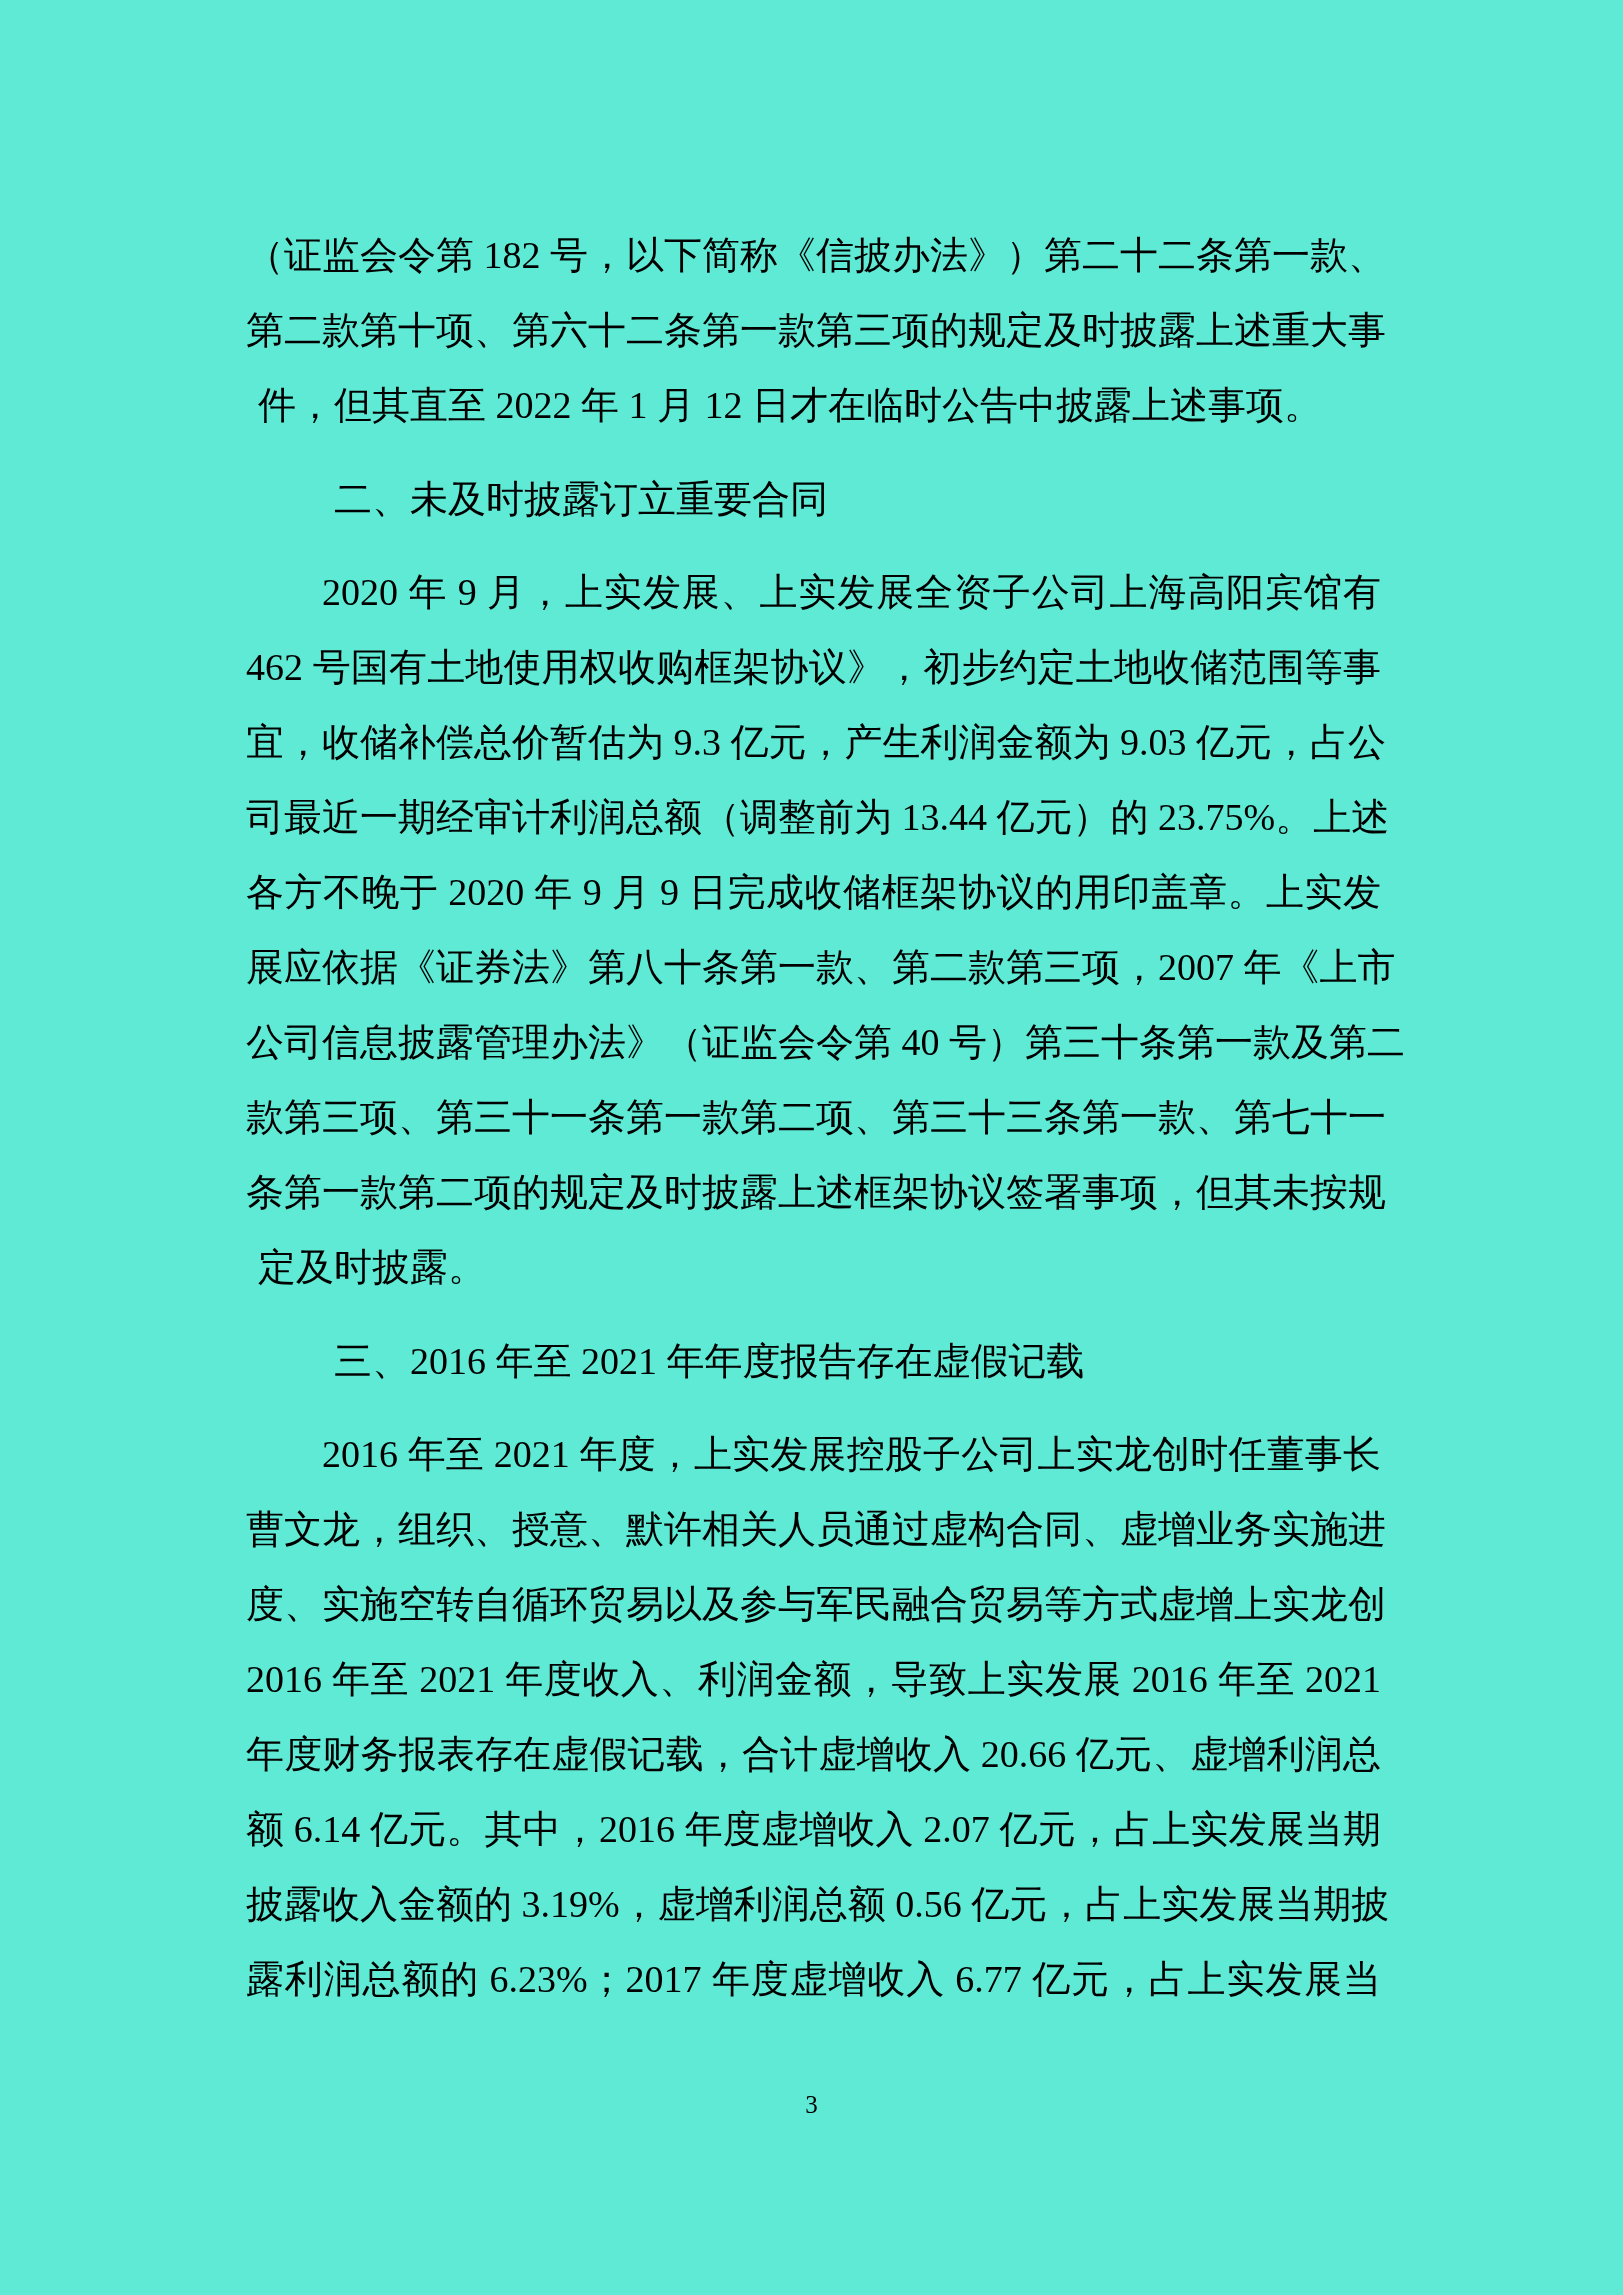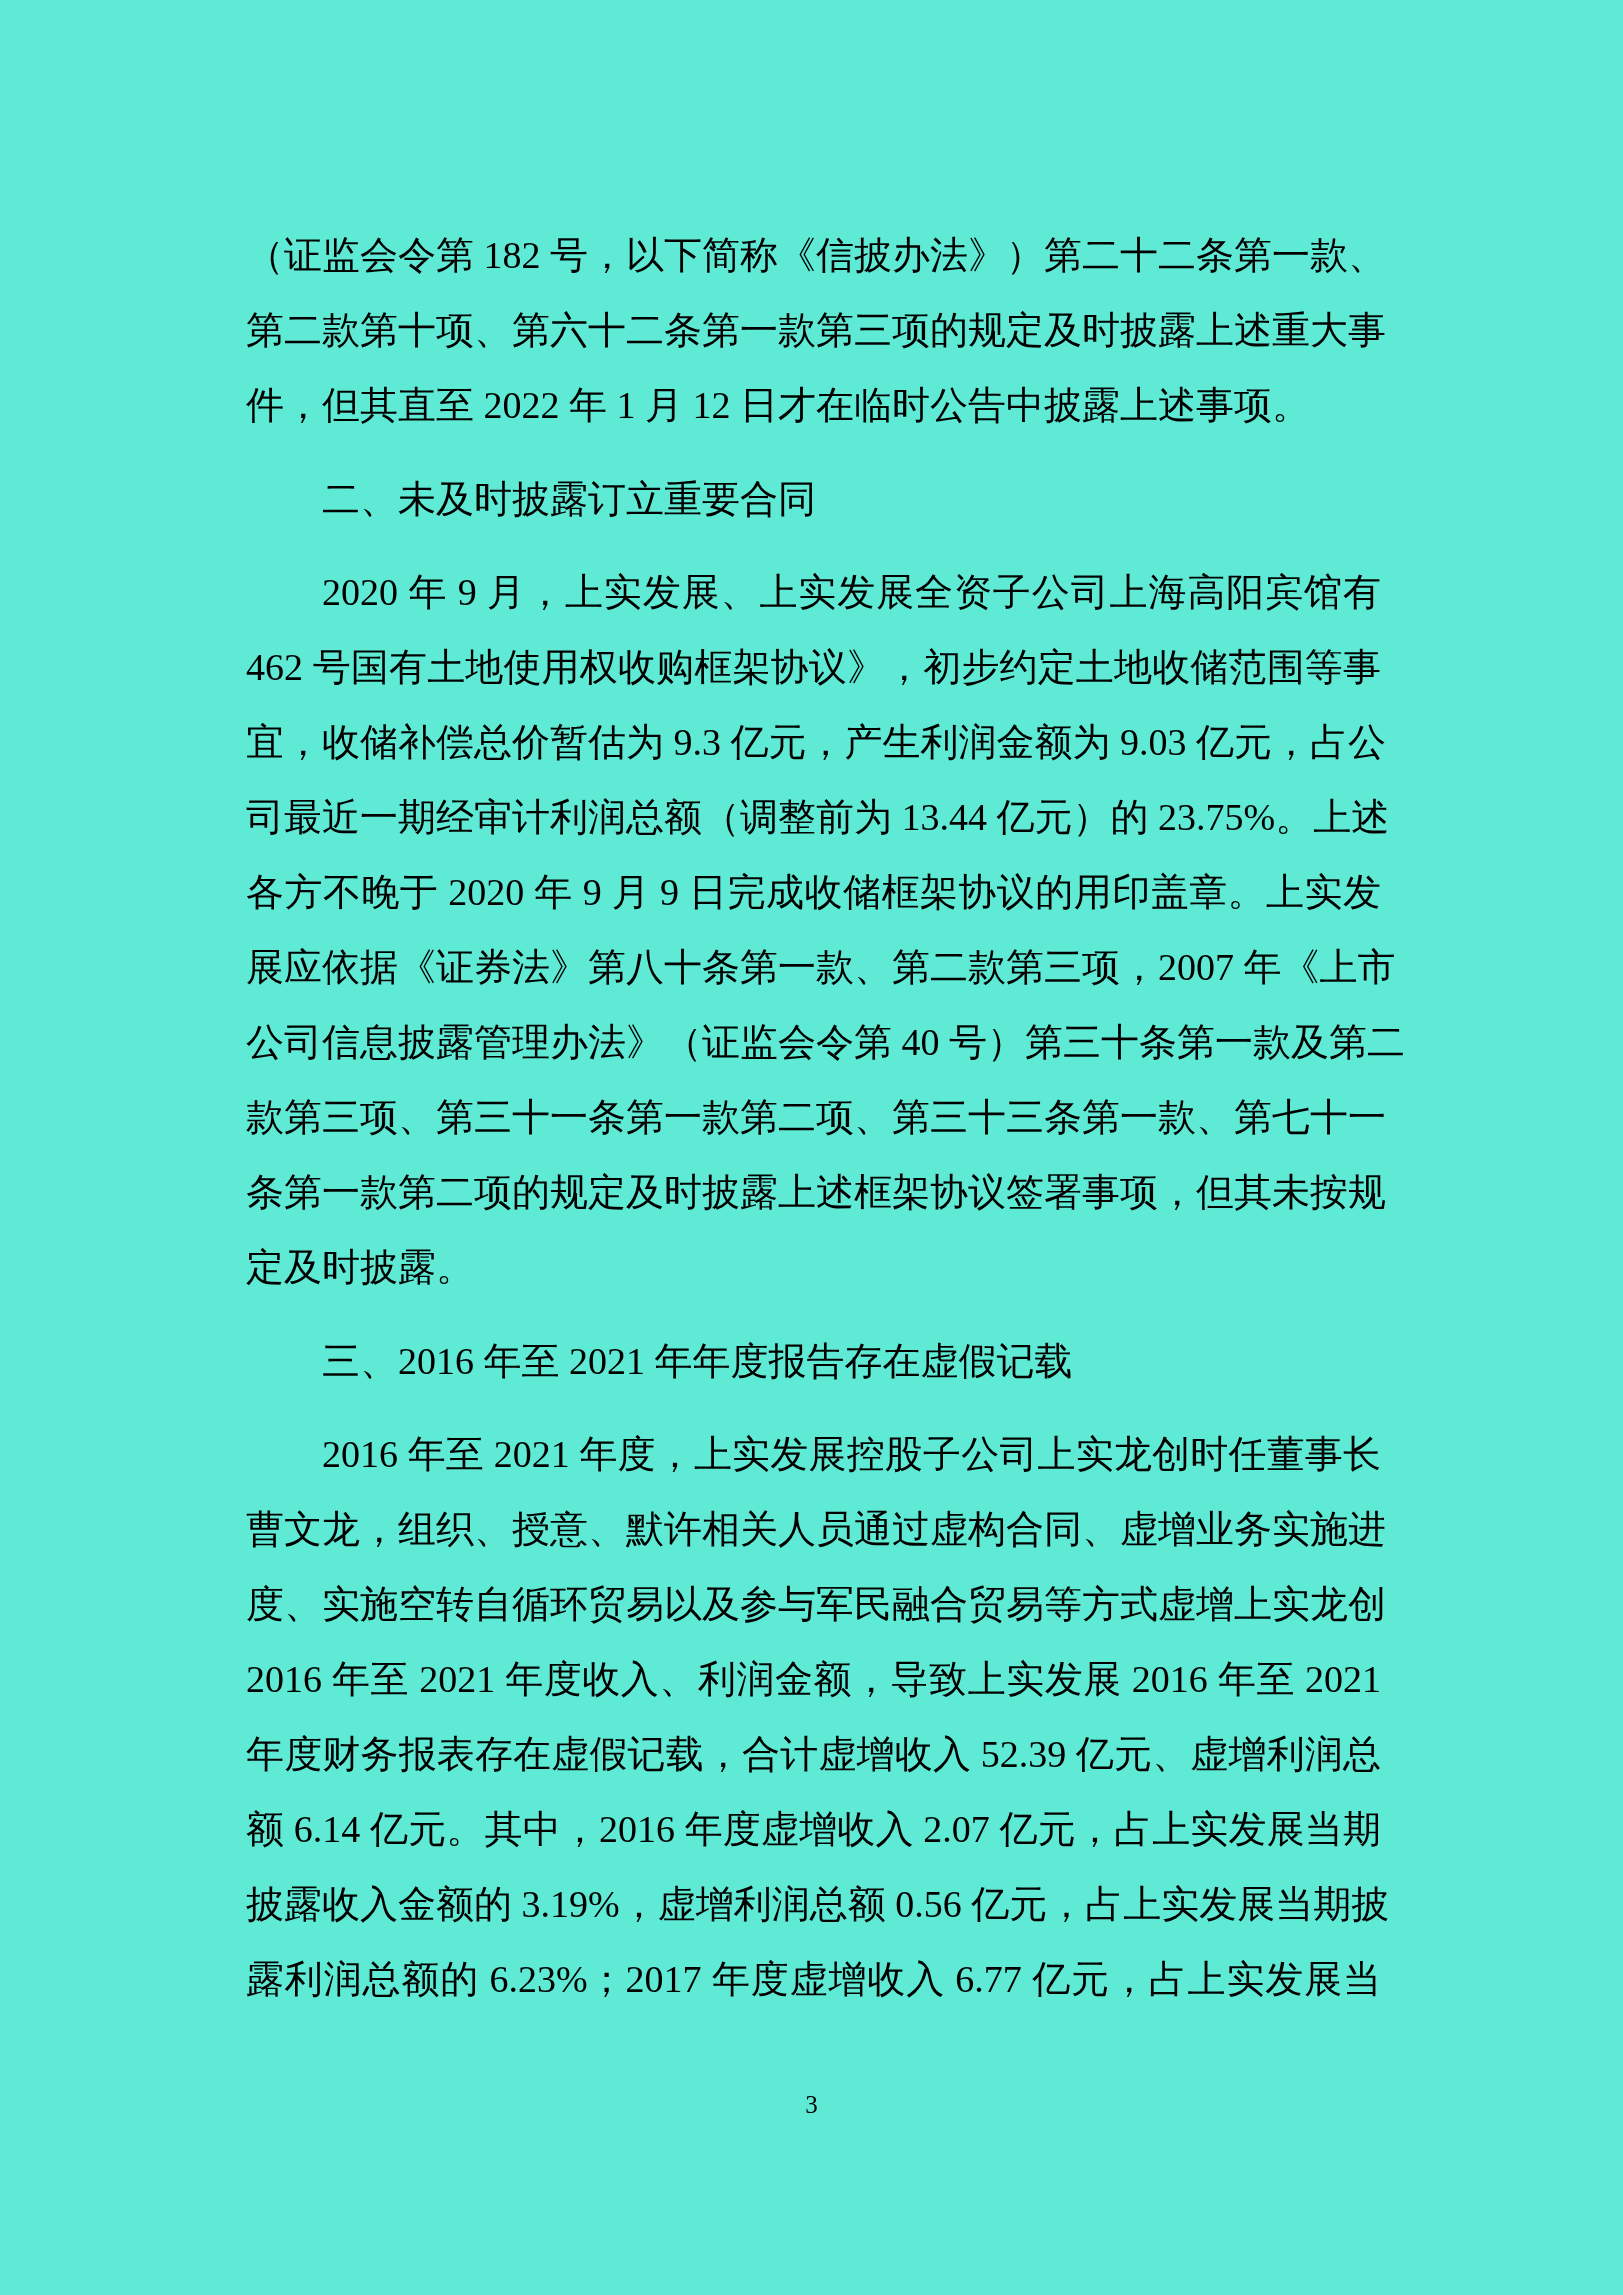--- a/index.html
+++ b/index.html
@@ -10,21 +10,21 @@
       font-family: "Liberation Serif", "DejaVu Serif", serif;
     }
     .body-text {
       position: absolute; left: 246px; top: 218px; width: 1135px;
     }
     .line {
       display: block; height: 75px; line-height: 75px;
       font-size: 38px; white-space: nowrap;
       text-align: justify; text-align-last: justify;
     }
-    .line.last { text-align-last: left; }
+    .line.last { text-align-last: left; margin-left: 12px; }
     .line.indent { padding-left: 76px; }
     .gap { display: block; height: 18.6px; }
     .page-number {
       position: absolute; left: 0; width: 1623px; top: 2088px;
       text-align: center; font-size: 25px; line-height: 34px;
     }
   </style>
 </head>
 <body>
 
@@ -64,21 +64,21 @@
       <span class="line indent last">三、2016 年至 2021 年年度报告存在虚假记载</span>
     </div>
 
     <span class="gap"></span>
 
     <div>
       <span class="line indent">2016 年至 2021 年度，上实发展控股子公司上实龙创时任董事长</span>
       <span class="line">曹文龙，组织、授意、默许相关人员通过虚构合同、虚增业务实施进</span>
       <span class="line">度、实施空转自循环贸易以及参与军民融合贸易等方式虚增上实龙创</span>
       <span class="line">2016 年至 2021 年度收入、利润金额，导致上实发展 2016 年至 2021</span>
-      <span class="line">年度财务报表存在虚假记载，合计虚增收入 52.39 亿元、虚增利润总</span>
+      <span class="line">年度财务报表存在虚假记载，合计虚增收入 20.66 亿元、虚增利润总</span>
       <span class="line">额 6.14 亿元。其中，2016 年度虚增收入 2.07 亿元，占上实发展当期</span>
       <span class="line">披露收入金额的 3.19%，虚增利润总额 0.56 亿元，占上实发展当期披</span>
       <span class="line">露利润总额的 6.23%；2017 年度虚增收入 6.77 亿元，占上实发展当</span>
     </div>
   </div>
 
   <div class="page-number">3</div>
 </div>
 
 

